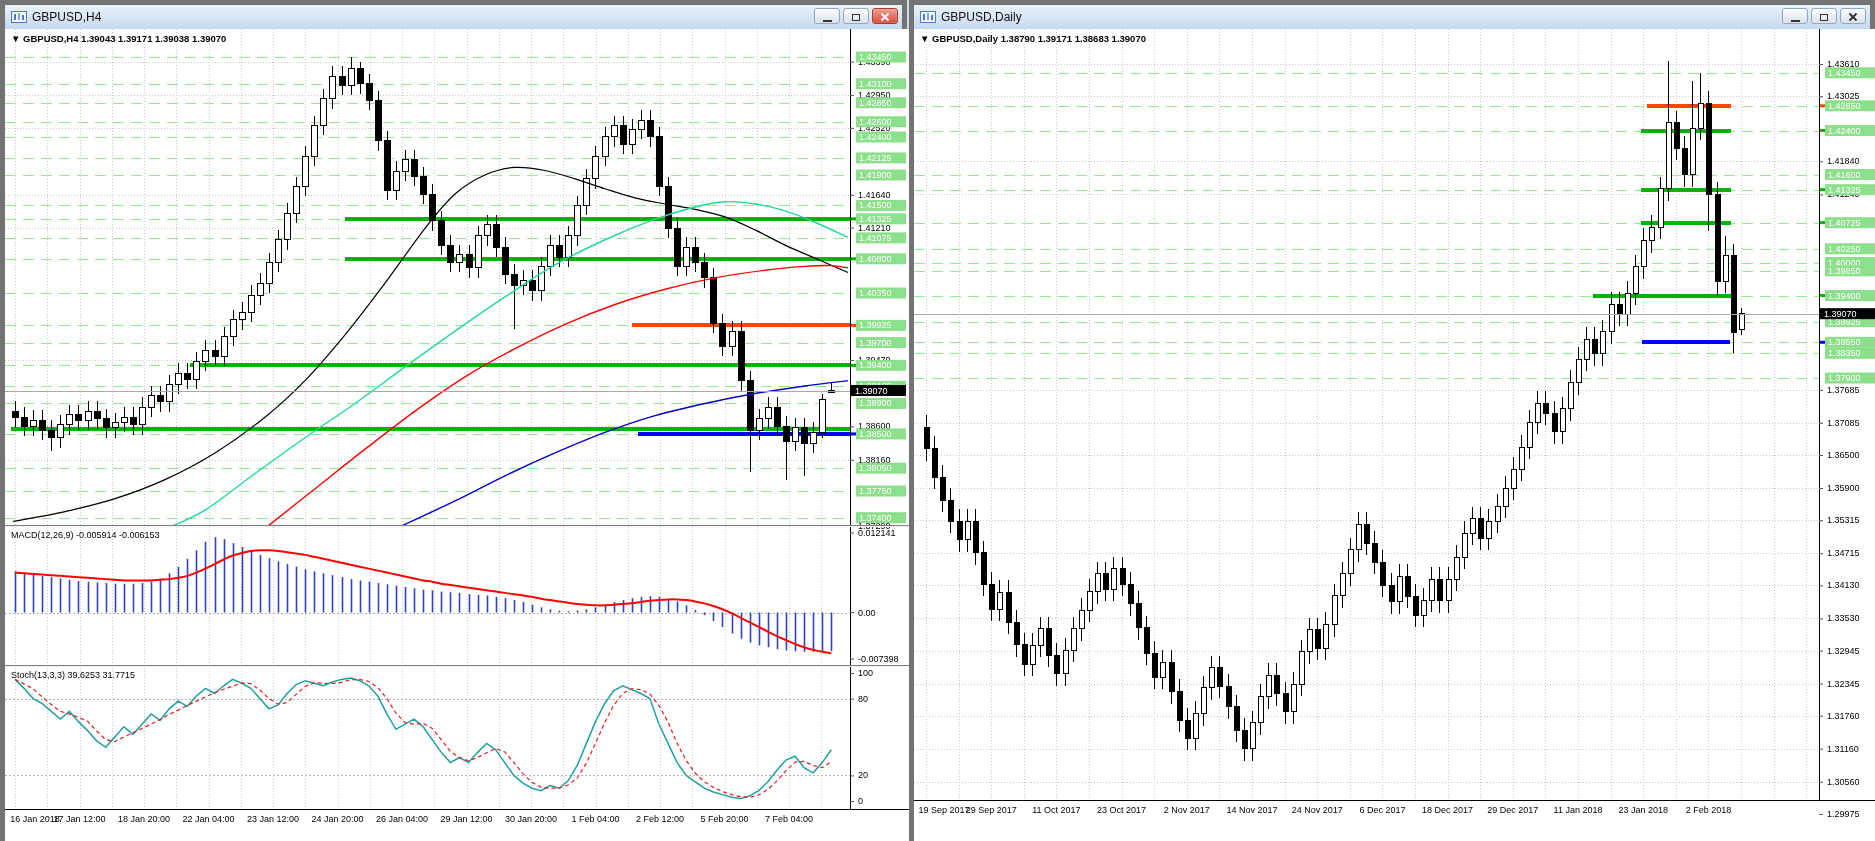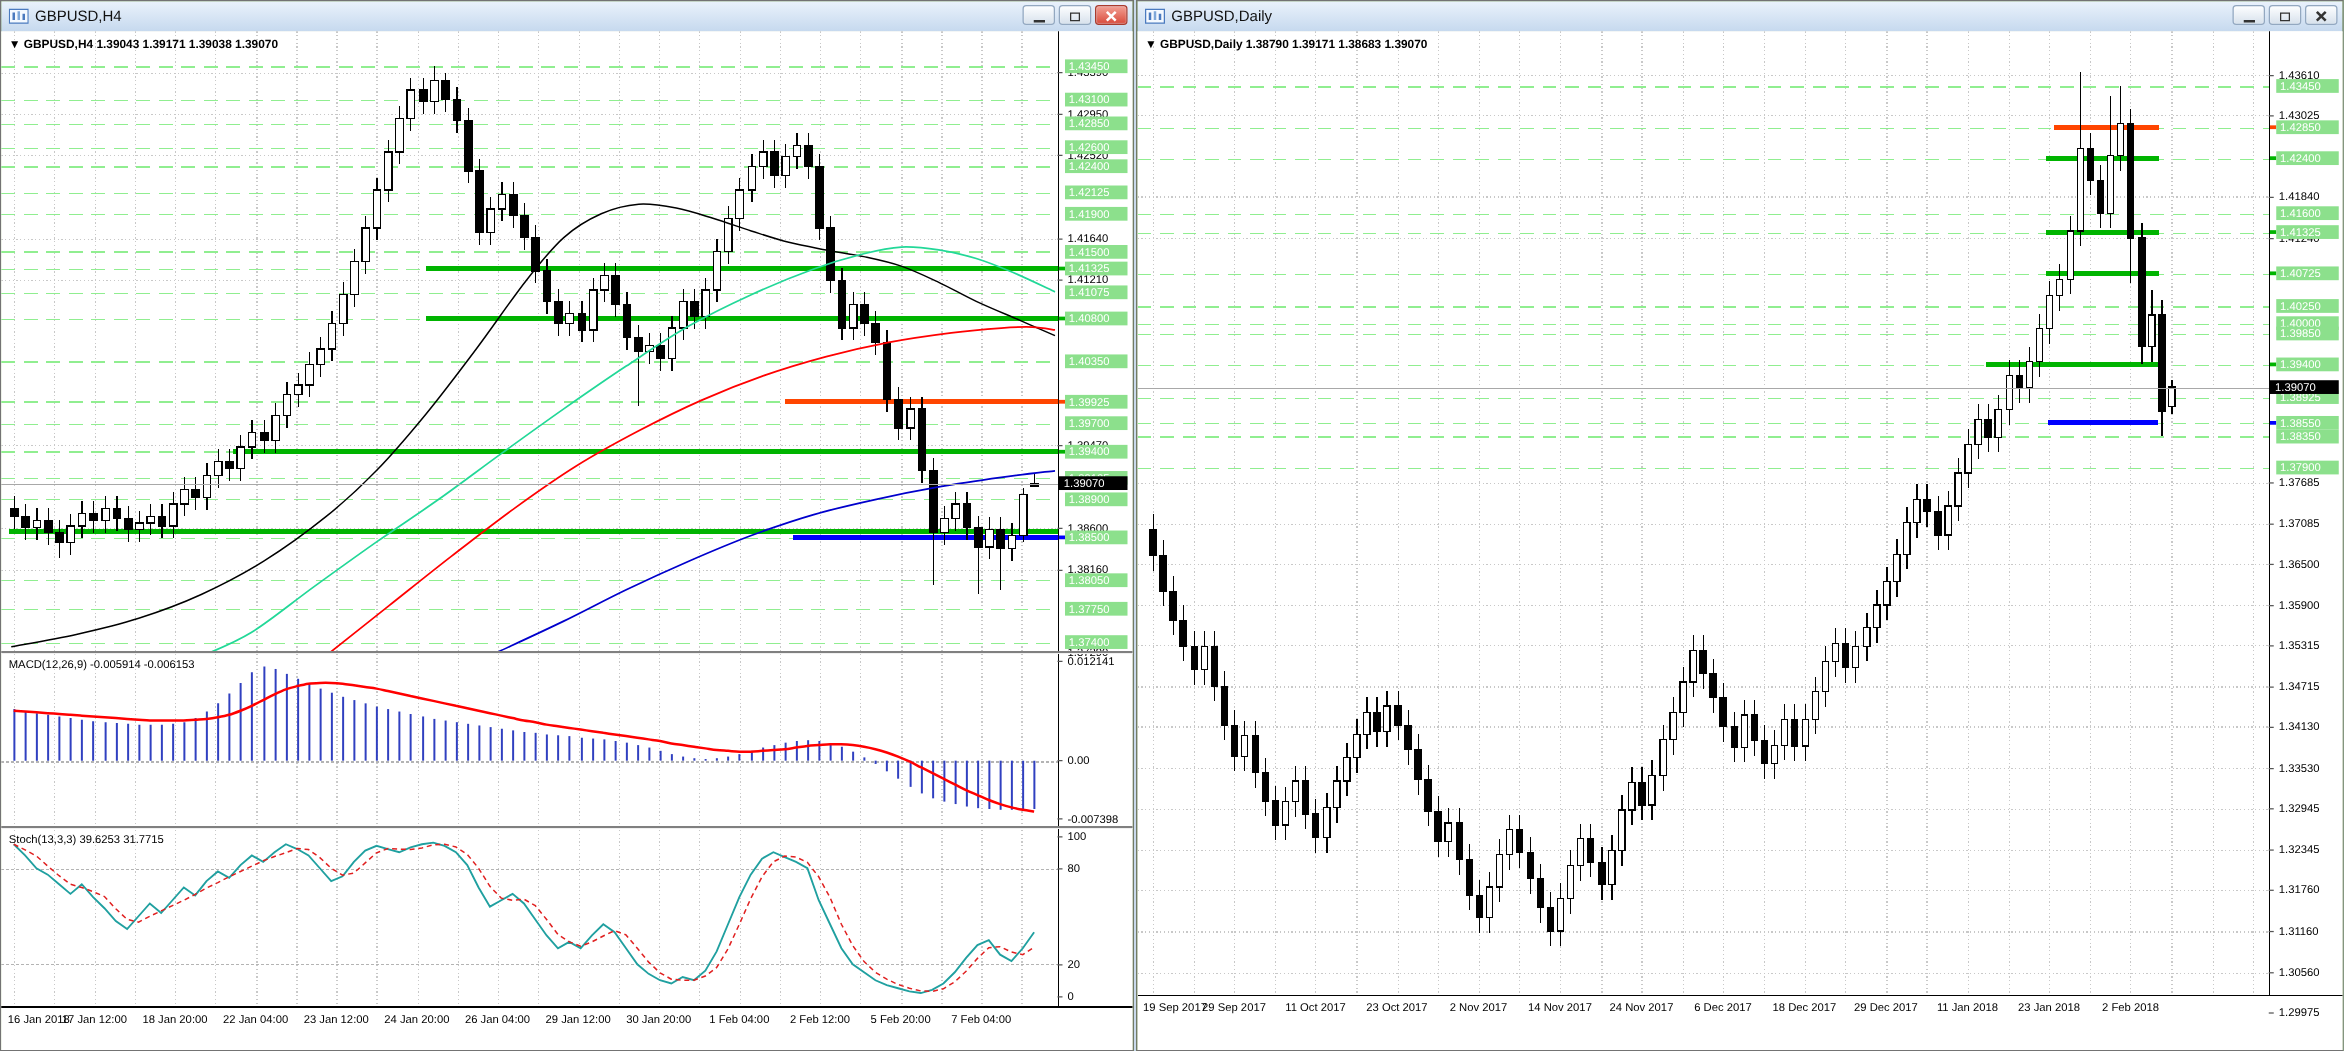--- a/index.html
+++ b/index.html
@@ -1,18 +1,18 @@
 <!DOCTYPE html>
 <html><head>
 <meta charset="utf-8">
 <style>
   html,body{margin:0;padding:0;background:#C9D9EB;}
   #stage{position:relative;width:1875px;height:841px;background:#C9D9EB;overflow:hidden;
          font-family:"Liberation Sans",sans-serif;}
-  .window{position:absolute;top:0;height:841px;border:1px solid #737373;background:#4d7c0f;
+  .window{position:absolute;top:0;height:841px;border:5px solid #737373;background:#a16207;
           box-sizing:border-box;}
   .win0{left:0;width:907px;}
   .win1{left:909px;width:966px;}
   .titlebar{height:24px;background:linear-gradient(#EAF2FC,#C6D9EE);border-bottom:1px solid #9FB4CB;
             position:relative;display:flex;align-items:center;cursor:default;}
   .ticon{width:16px;height:14px;margin:0 5px 0 6px;flex:0 0 auto;}
   .ttext{font-size:12px;color:#111;}
   .controls{position:absolute;right:4px;top:3px;display:flex;gap:3px;}
   .wbtn{width:26px;height:16px;border:1px solid #93A8C0;border-radius:3px;
         background:linear-gradient(#FDFEFF,#D7E1EC);padding:0;position:relative;

